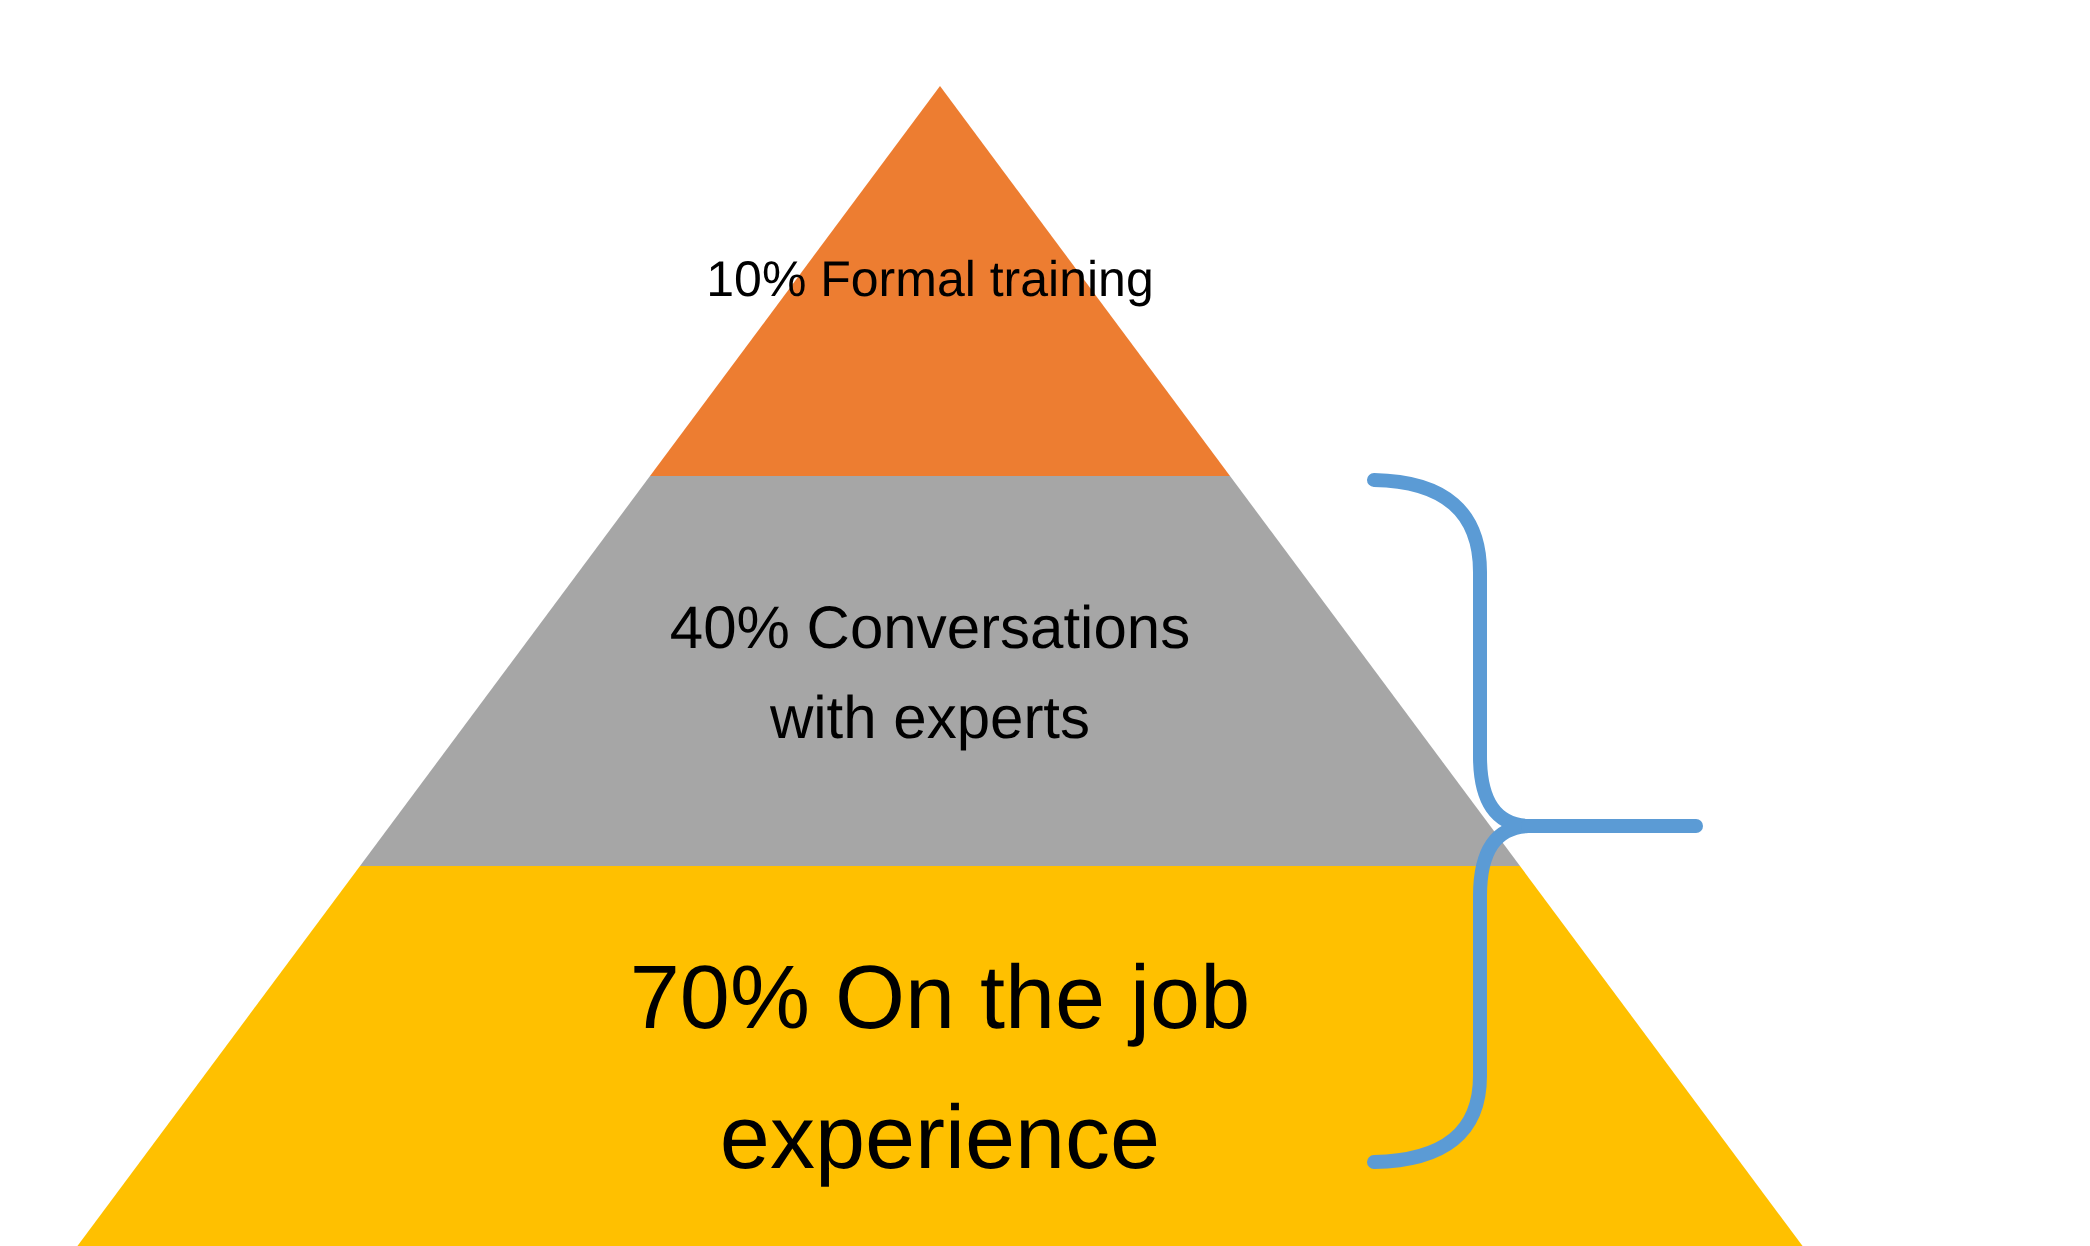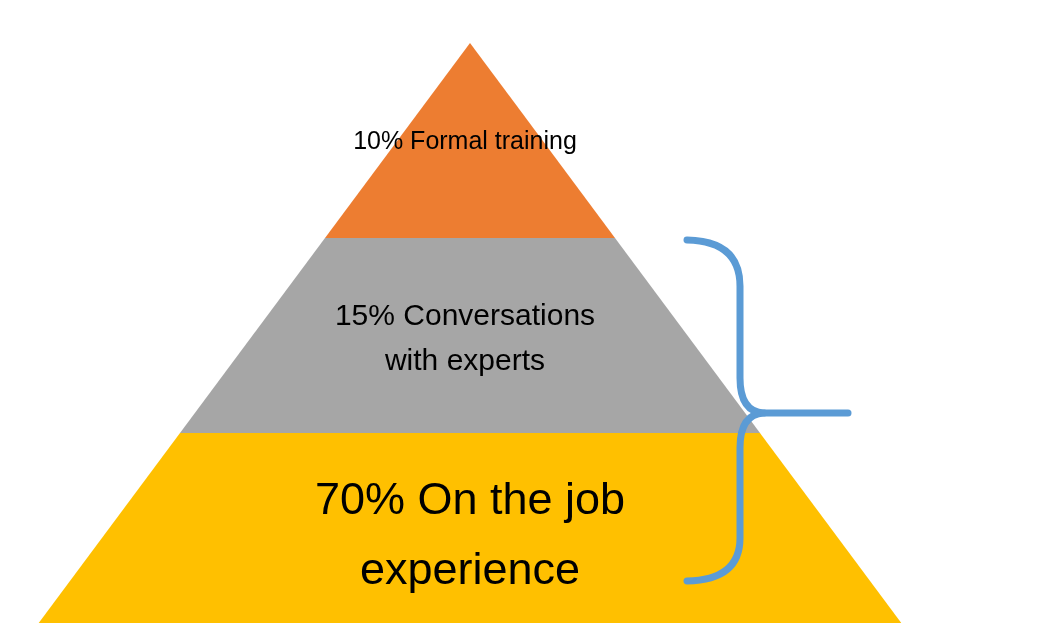--- a/index.html
+++ b/index.html
@@ -72,20 +72,20 @@
 
     <polygon points="180,405 760,405 905,600 35,600" fill="#FFC000"></polygon>
 
     <path d="M 687 212 Q 740 213 740 258 L 740 350 Q 740 384 764 385 Q 740 386 740 420 L 740 510 Q 740 552 687 553" fill="none" stroke-width="7" stroke-linecap="round" stroke-linejoin="round" stroke="#5B9BD5"></path>
 
     <path d="M 764 385 L 848 385" fill="none" stroke-width="7" stroke-linecap="round" stroke="#5B9BD5"></path>
   </svg>
 
   <div class="label label-top">10% Formal training</div>
 
-  <div class="label label-middle">15% Conversations
+  <div class="label label-middle">40% Conversations
 with experts</div>
 
   <div class="label label-bottom">70% On the job
 experience</div>
 
 
 </div>
 
 </body></html>

